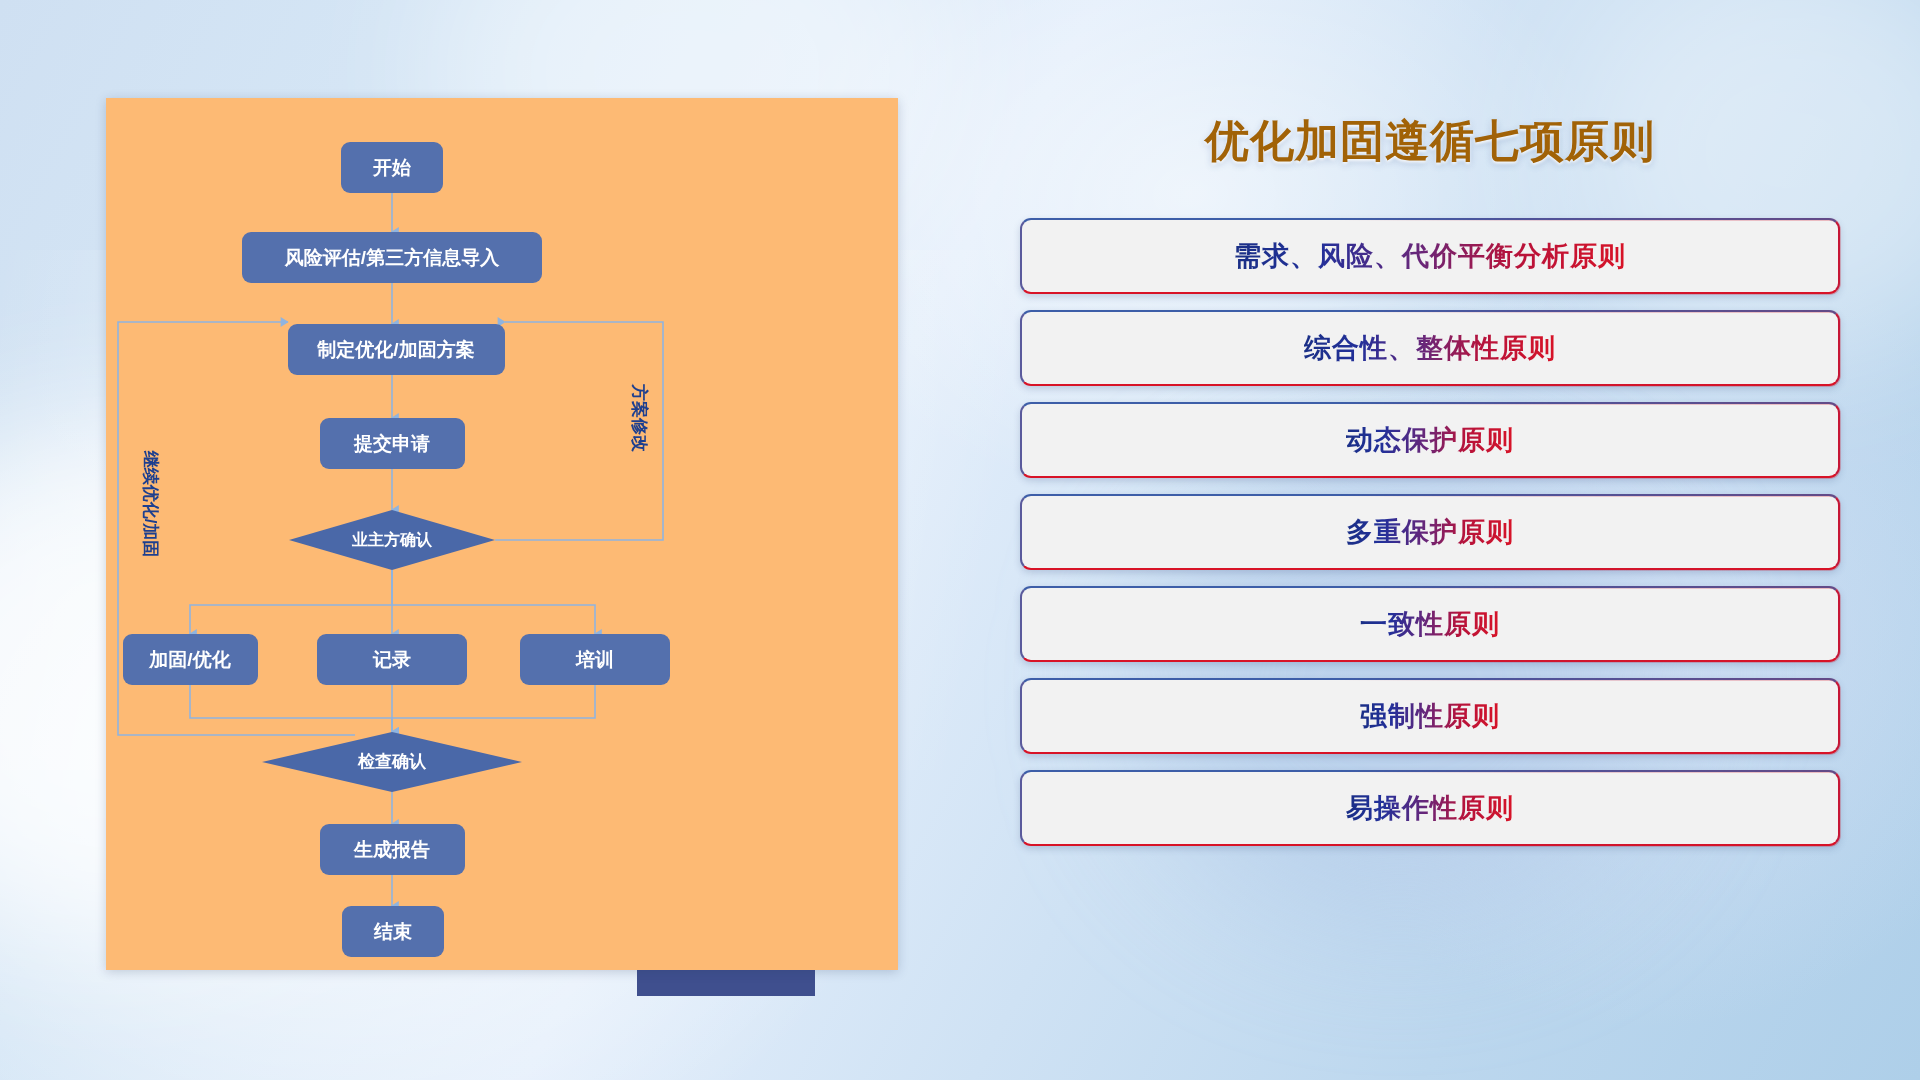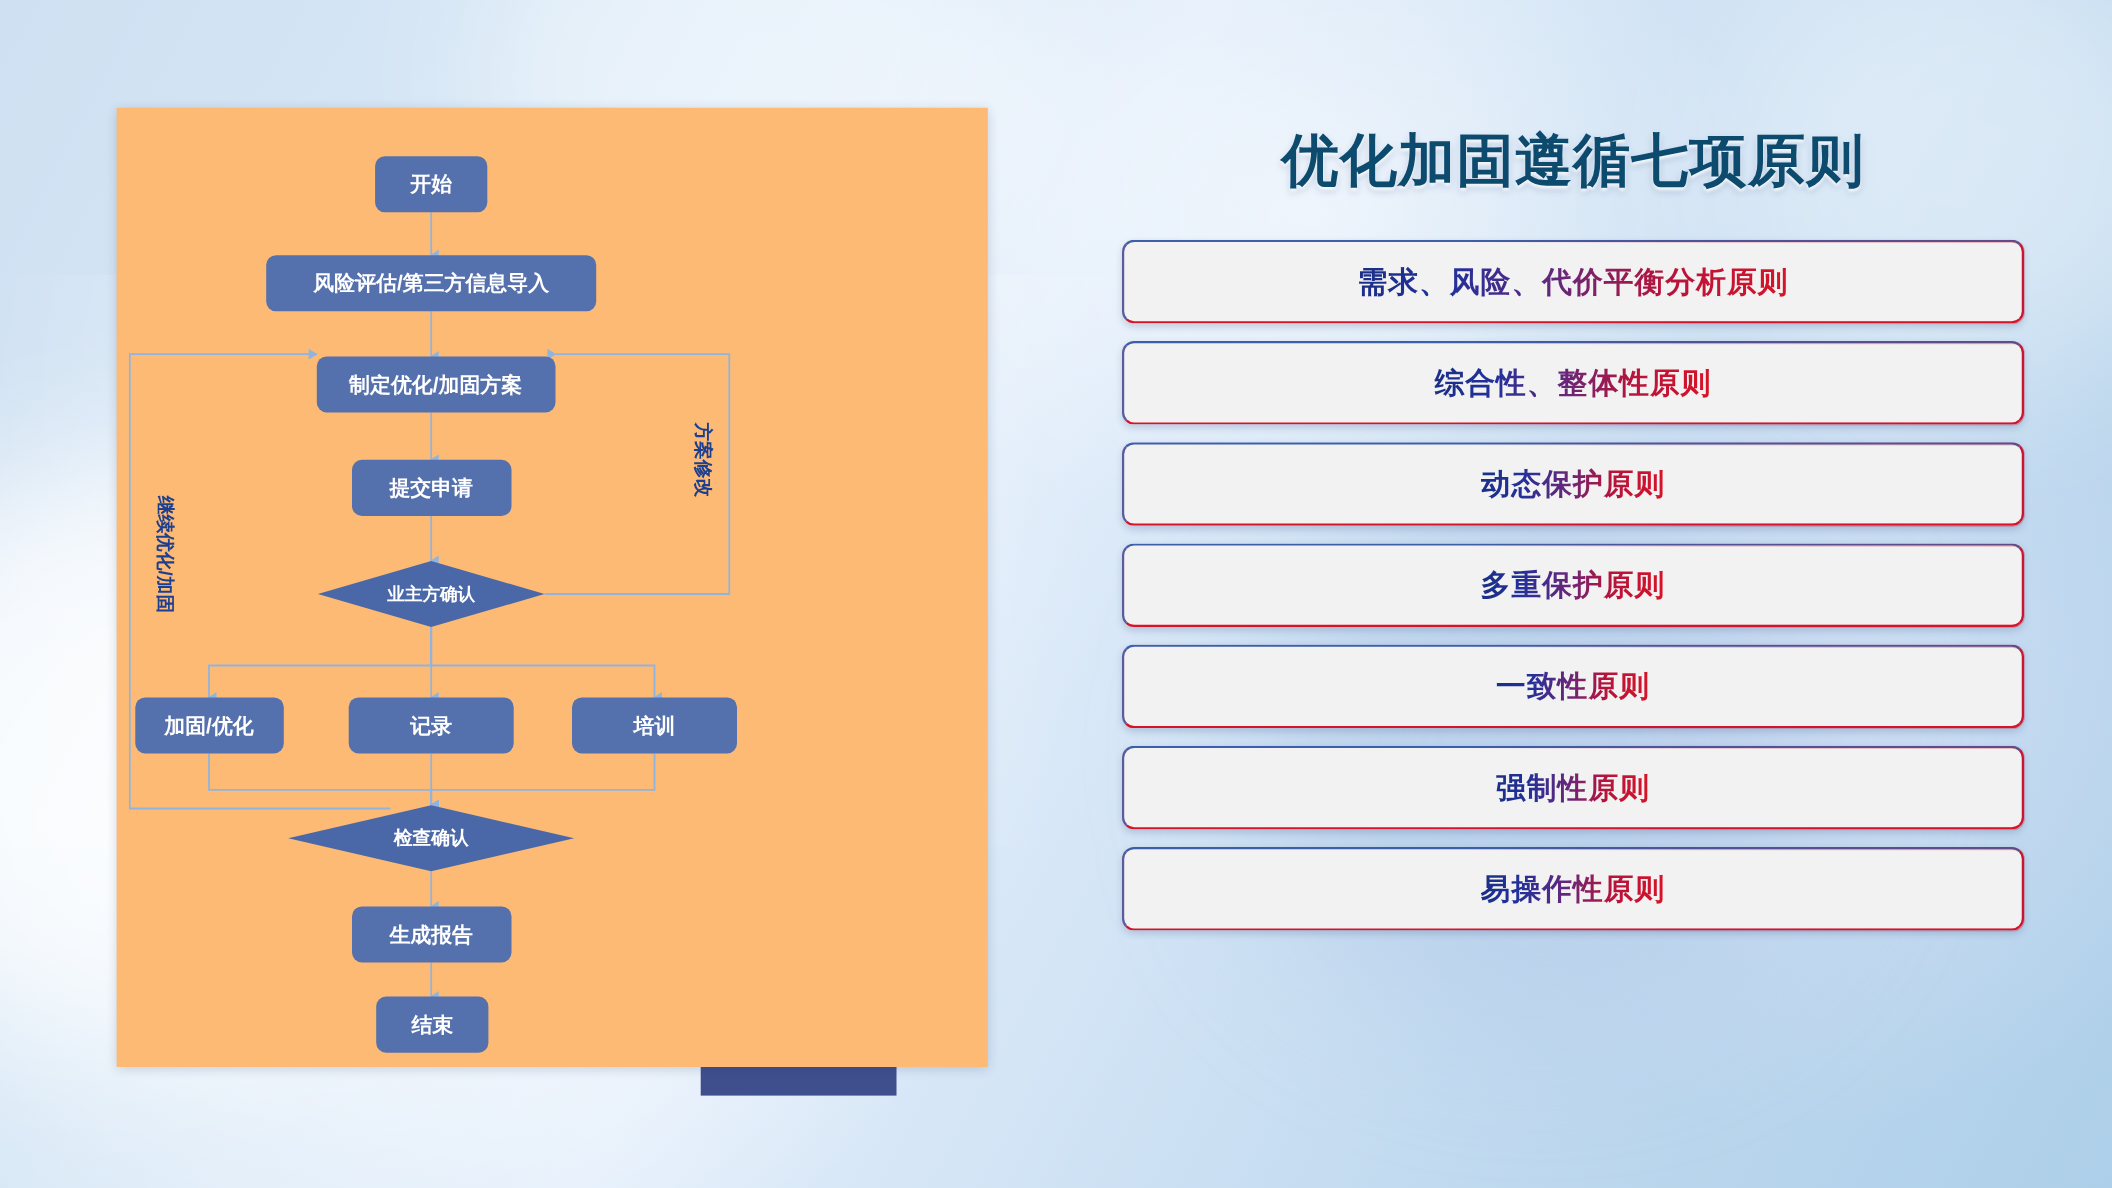--- a/index.html
+++ b/index.html
@@ -54,23 +54,23 @@
     text-anchor:middle;
     dominant-baseline:middle;
   }
 
   
   #right-pane { position:absolute; left:1020px; top:98px; width:820px; height:900px; }
 
   #deck-title {
     position:absolute; left:0; top:14px; width:820px;
     text-align:center;
-    font-size:52px; font-weight:bold;
+    font-size:44px; font-weight:bold;
     letter-spacing:1px;
-    color:#0c4a6e;
+    color:#a16207;
     text-shadow:0 2px 3px rgba(255,255,255,.85), 0 3px 7px rgba(70,100,160,.30);
   }
 
   #card-list { position:absolute; left:0; top:120px; width:820px; }
 
   .principle-card {
     position:relative;
     height:72px;
     margin-bottom:16px;
     background:#f2f2f2;

